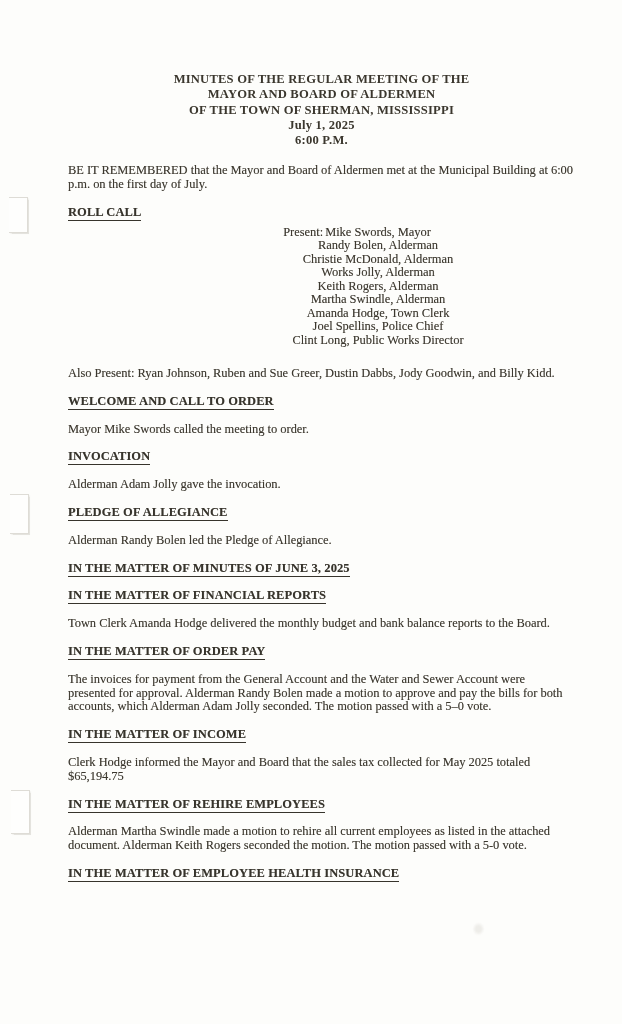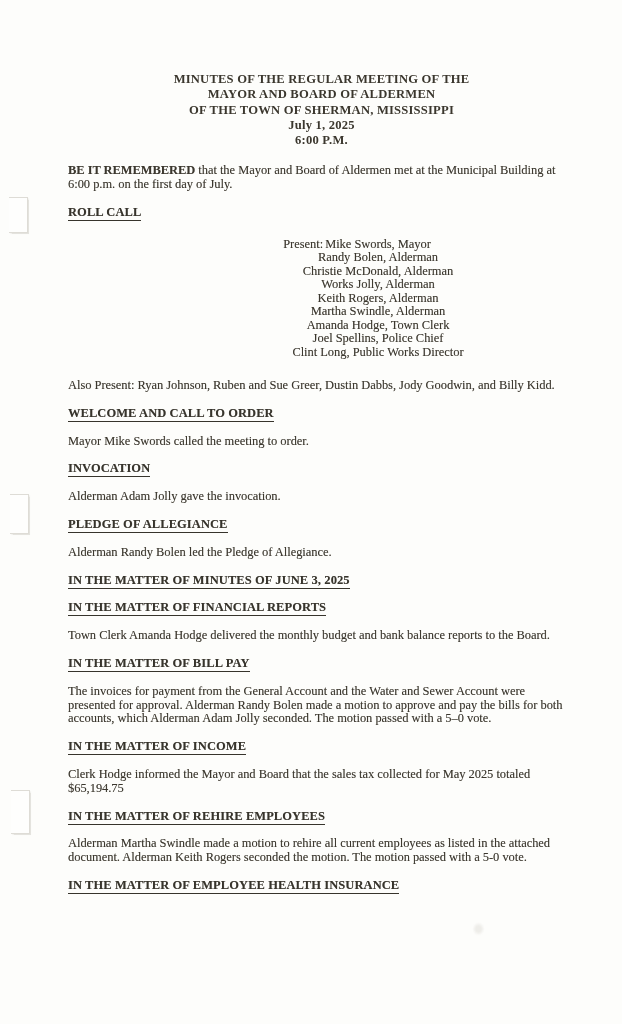--- a/index.html
+++ b/index.html
@@ -46,35 +46,35 @@
     letter-spacing: 0.2px;
     color: var(--ink, #3b372e);
   }
   .body-para {
     font-size: 12.4px;
     line-height: 13.8px;
     margin: 14px 0;
     text-shadow: 0.2px 0.2px 0.3px rgba(70,65,55,0.4);
   }
   .preamble { margin-top: 16px; }
-  .bold { font-weight: bold; }
+  .bold { font-weight: normal; }
   h2.sec-heading {
     font-size: 12.4px;
     line-height: 13.8px;
     font-weight: bold;
     letter-spacing: 0.15px;
     margin: 14px 0;
     color: #37342c;
     text-shadow: 0.2px 0.2px 0.3px rgba(60,56,48,0.45);
   }
   h2.sec-heading .hu {
     border-bottom: 1.6px solid currentColor;
     padding-bottom: 1px;
   }
-  section.has-roll-call h2.sec-heading { margin-bottom: 18px; }
+  section.has-roll-call h2.sec-heading { margin-bottom: 6px; }
   .roll-call { margin-bottom: 20px; }
   .roll-row {
     display: flex;
     font-size: 12.4px;
     line-height: 13.45px;
     padding-left: 71px;
     text-shadow: 0.2px 0.2px 0.3px rgba(70,65,55,0.4);
     justify-content: center;
   }
   .roll-label { width: 42px; flex: none; }
@@ -155,21 +155,21 @@
           <p class="body-para">Alderman Randy Bolen led the Pledge of Allegiance.</p>
         </section>
         <section>
           <h2 class="sec-heading"><span class="hu">IN THE MATTER OF MINUTES OF JUNE 3, 2025</span></h2>
         </section>
         <section>
           <h2 class="sec-heading"><span class="hu">IN THE MATTER OF FINANCIAL REPORTS</span></h2>
           <p class="body-para">Town Clerk Amanda Hodge delivered the monthly budget and bank balance reports to the Board.</p>
         </section>
         <section>
-          <h2 class="sec-heading"><span class="hu">IN THE MATTER OF BILL PAY</span></h2>
+          <h2 class="sec-heading"><span class="hu">IN THE MATTER OF ORDER PAY</span></h2>
           <p class="body-para">The invoices for payment from the General Account and the Water and Sewer Account were presented for approval. Alderman Randy Bolen made a motion to approve and pay the bills for both accounts, which Alderman Adam Jolly seconded. The motion passed with a 5–0 vote.</p>
         </section>
         <section>
           <h2 class="sec-heading"><span class="hu">IN THE MATTER OF INCOME</span></h2>
           <p class="body-para">Clerk Hodge informed the Mayor and Board that the sales tax collected for May 2025 totaled $65,194.75</p>
         </section>
         <section>
           <h2 class="sec-heading"><span class="hu">IN THE MATTER OF REHIRE EMPLOYEES</span></h2>
           <p class="body-para">Alderman Martha Swindle made a motion to rehire all current employees as listed in the attached document. Alderman Keith Rogers seconded the motion. The motion passed with a 5-0 vote.</p>
         </section>

